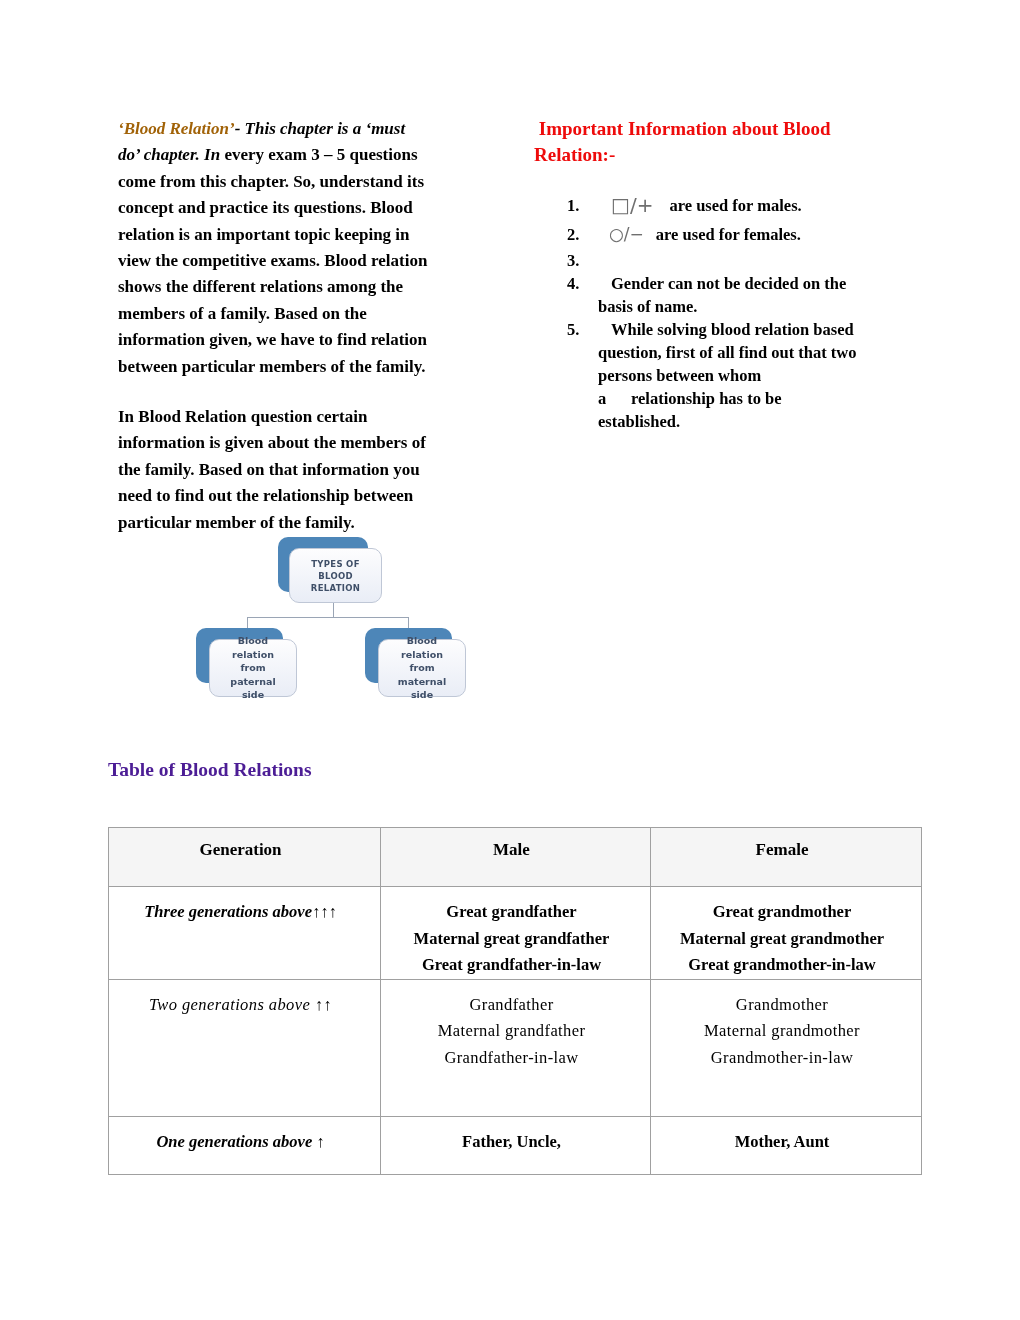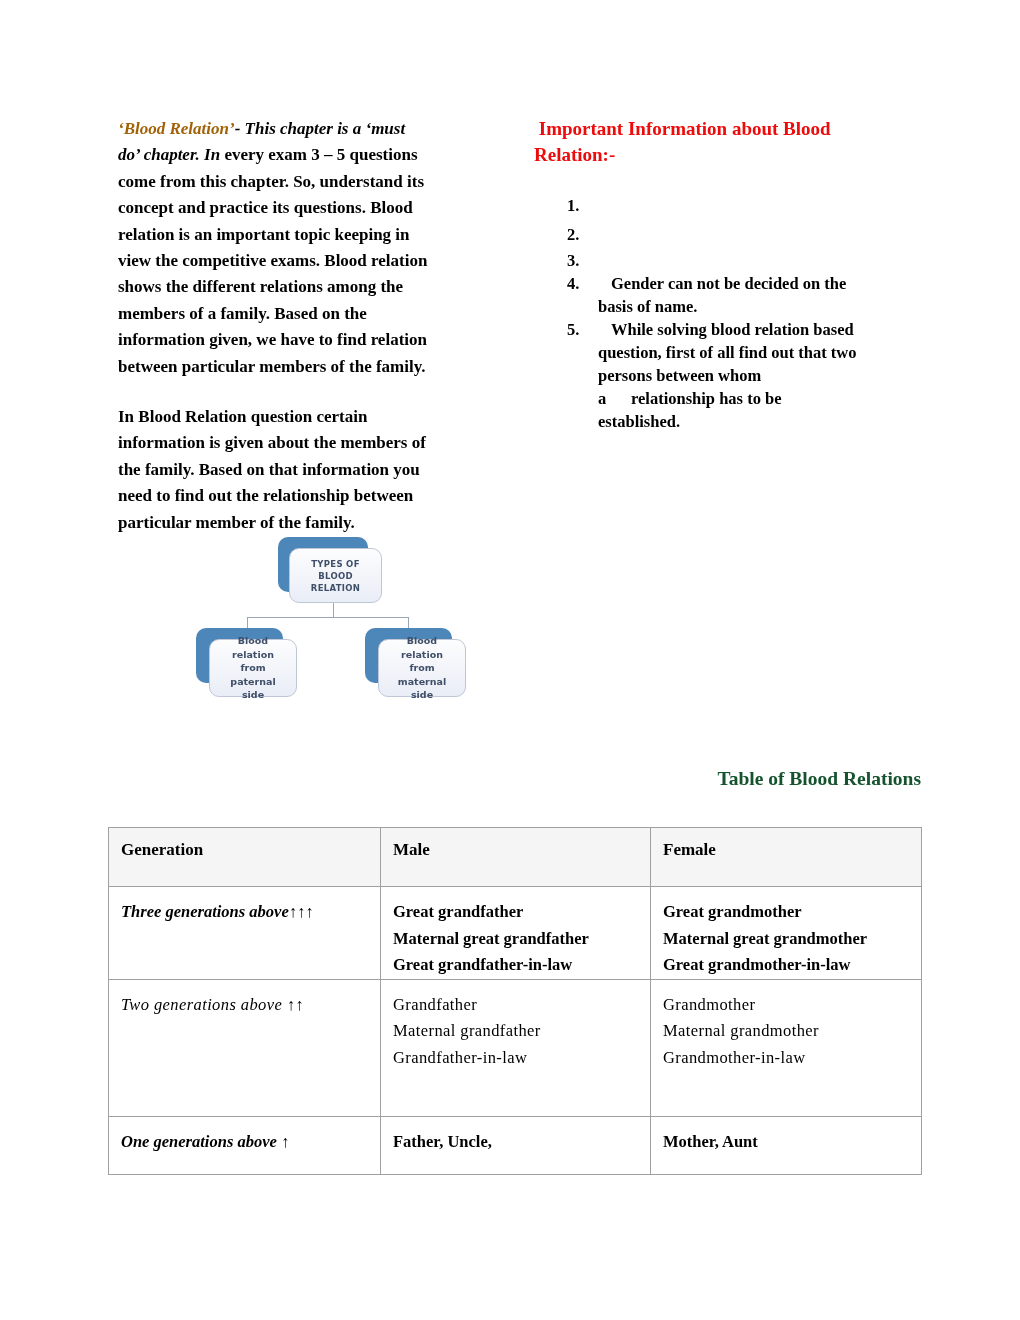--- a/index.html
+++ b/index.html
@@ -46,32 +46,32 @@
     display:flex; align-items:center; justify-content:center; text-align:center;
     color:#3f4f68; font-family:"DejaVu Sans", sans-serif; font-weight:bold;
     box-sizing:border-box; padding:11px;
   }
   #root-front  { font-size:8.5px; letter-spacing:.3px; line-height:12px; }
   .child-front { font-size:9.5px; line-height:13.5px; }
   .conn { position:absolute; background:#9aa5b5; }
 
   
   .tbl-title {
-    position:absolute; left:108px; top:759px; width:813px; text-align:right;
-    color:#14532d; font-size:19.5px; font-weight:bold;margin-top:9px;
+    position:absolute; left:108px; top:759px; width:813px; text-align:left;
+    color:#4c1d95; font-size:19.5px; font-weight:bold;
   }
 
   
   table.blood {
     position:absolute; left:108px; top:827px; width:813px;
     border-collapse:collapse; table-layout:fixed;
   }
   table.blood th, table.blood td {
-    border:1px solid #a0a0a0; vertical-align:top; text-align:left;
-    padding:12px 12px 0 12px; box-sizing:border-box;
+    border:1px solid #a0a0a0; vertical-align:top; text-align:center;
+    padding:12px 12px 0 4px; box-sizing:border-box;
   }
   table.blood th {
     background:#f5f5f5; font-size:17px; font-weight:bold; height:59px;
   }
   tr.row1 td { height:92px; }
   tr.row2 td { height:137px; }
   tr.row3 td { height:58px; }
   td.cell { font-size:16.5px; white-space:pre-line; line-height:26.5px; }
   td.gen  { font-style:italic; }
   tr.wbold td { font-weight:bold; }
@@ -98,23 +98,25 @@
 the family. Based on that information you
 need to find out the relationship between
 particular member of the family.</div>
 
   <div class="info">
     <div class="info-heading"> Important Information about Blood
 Relation:-</div>
     <div class="info-list">
       <div class="info-item symrow">
         <span class="num">1.</span>
+        <span class="item-content"><span class="sym sym-male">□/+</span><span>are used for males.</span></span>
       </div>
       <div class="info-item symrow">
         <span class="num">2.</span>
+        <span class="item-content"><span class="sym sym-female">○/−</span><span>are used for females.</span></span>
       </div>
       <div class="info-item">
         <span class="num">3.</span>
       </div>
       <div class="info-item">
         <span class="num">4.</span>
         <span class="item-content indent-first">Gender can not be decided on the
 basis of name.</span>
       </div>
       <div class="info-item">

